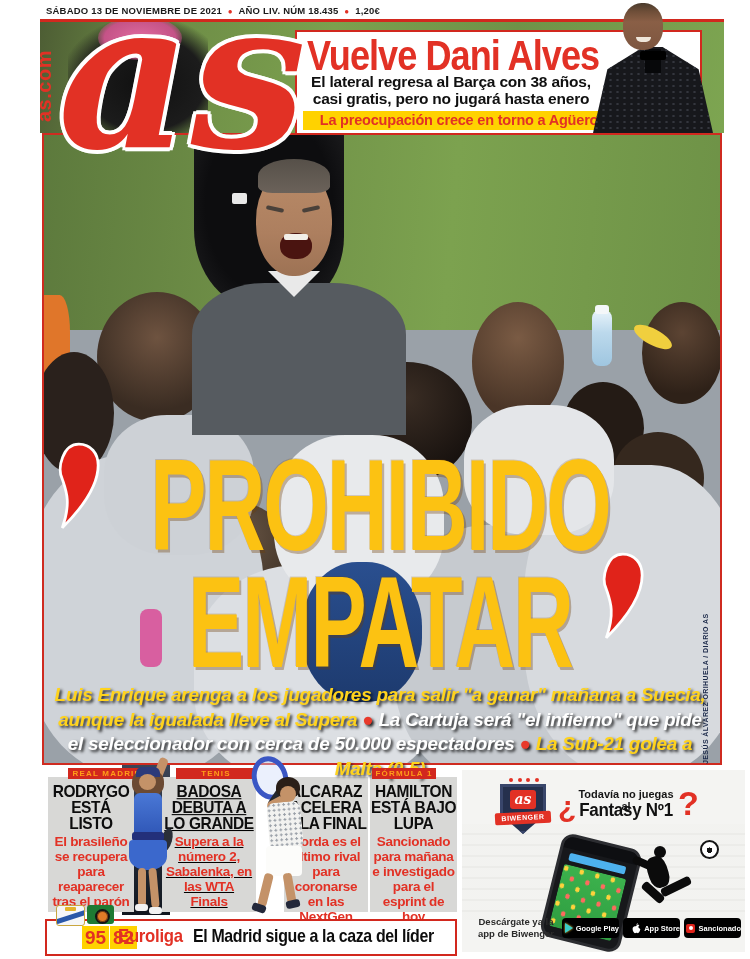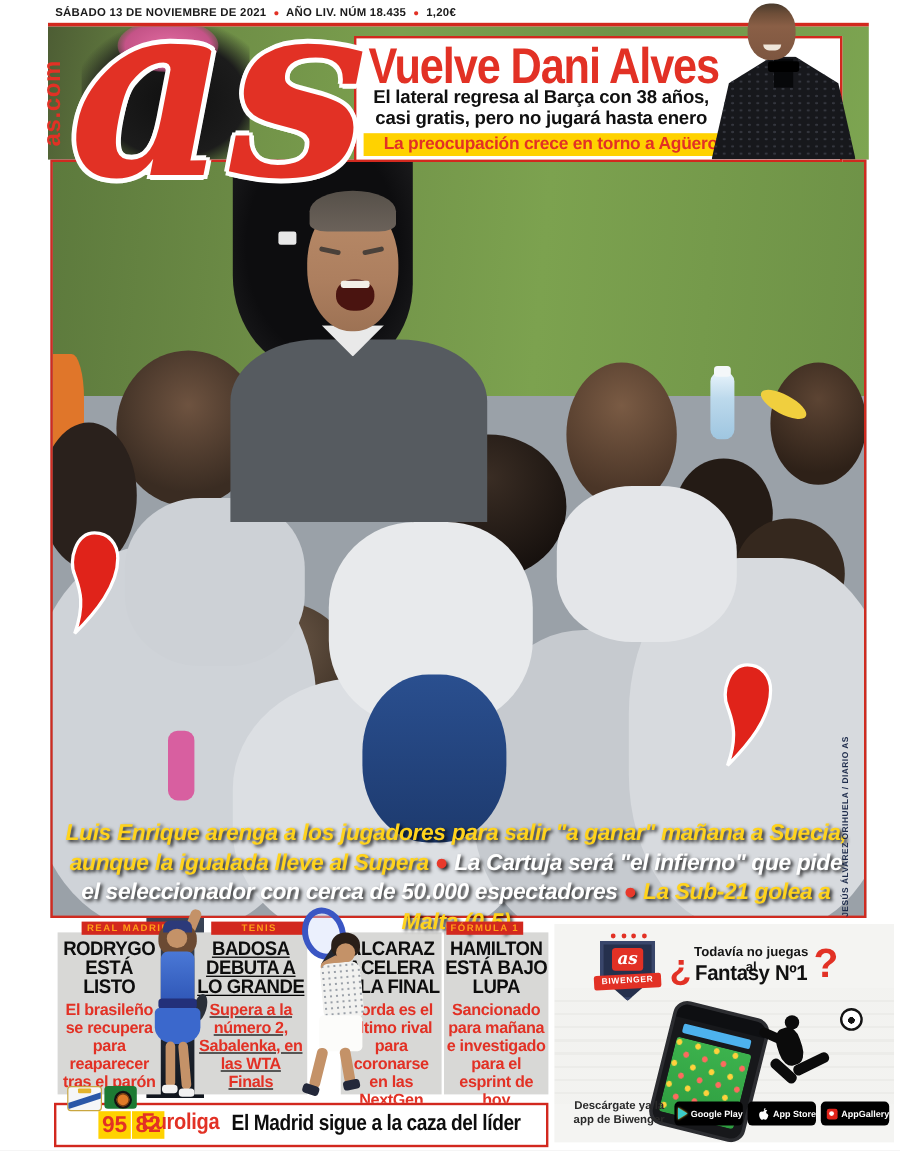--- a/index.html
+++ b/index.html
@@ -236,20 +236,24 @@
     <div class="bottle-cap"></div>
     <div class="banana"></div>
   </div>
 
   <svg class="quote" style="left:54px;top:440px;" width="46" height="92" viewBox="0 0 50 95">
     <path d="M27,2 C40,2 48,12 48,25 C48,50 28,74 9,93 C19,65 13,52 9,40 C3,27 10,2 27,2 Z" fill="#e0231a" stroke="#fff" stroke-width="3"></path>
   </svg>
   <svg class="quote" style="left:598px;top:550px;" width="46" height="92" viewBox="0 0 50 95">
     <path d="M27,2 C40,2 48,12 48,25 C48,50 28,74 9,93 C19,65 13,52 9,40 C3,27 10,2 27,2 Z" fill="#e0231a" stroke="#fff" stroke-width="3"></path>
   </svg>
+  <div id="headline">
+    <div class="hl-line">PROHIBIDO</div>
+    <div class="hl-line hl-line2">EMPATAR</div>
+  </div>
 
   <div id="main-sub">
       <div><span class="seg-y">Luis Enrique arenga a los jugadores para salir "a ganar" mañana a Suecia,</span></div>
       <div><span class="seg-y">aunque la igualada lleve al Supera </span><span class="seg-r">● </span><span class="seg-w">La Cartuja será "el infierno" que pide</span></div>
       <div><span class="seg-w">el seleccionador con cerca de 50.000 espectadores </span><span class="seg-r">● </span><span class="seg-y">La Sub-21 golea a Malta (0-5)</span></div>
     </div>
   <div id="credit">JESÚS ÁLVAREZ ORIHUELA / DIARIO AS</div>
 
   <div id="badosa-bg"></div>
 
@@ -363,18 +367,18 @@
         <span>Google Play</span>
       </div>
       <div class="badge">
         <svg width="9" height="11" viewBox="0 0 9 11">
             <path d="M4.5,2.6 C5.3,1.6 6.6,1.7 7.4,2.3 C6.6,2.9 6.3,3.7 6.6,4.7 C7.4,5 8,5.6 8.3,6.3 C7.9,8.3 6.8,10.2 5.8,10.2 C5.1,10.2 5,9.8 4.4,9.8 C3.8,9.8 3.6,10.2 3,10.2 C1.9,10.2 0.6,7.9 0.6,6 C0.6,4.2 1.8,3.3 2.9,3.3 C3.6,3.3 4,3.7 4.5,2.6 Z M5.9,0.3 C6,1 5.4,1.9 4.6,2 C4.4,1.2 5.1,0.4 5.9,0.3 Z" fill="#fff"></path>
           </svg>
         <span>App Store</span>
       </div>
       <div class="badge">
         <span class="ag-sq"></span>
-        <span>AppGallery</span>
+        <span>Sancionado</span>
       </div>
     </div>
   </div>
 
 </div>
 
 </body></html>

